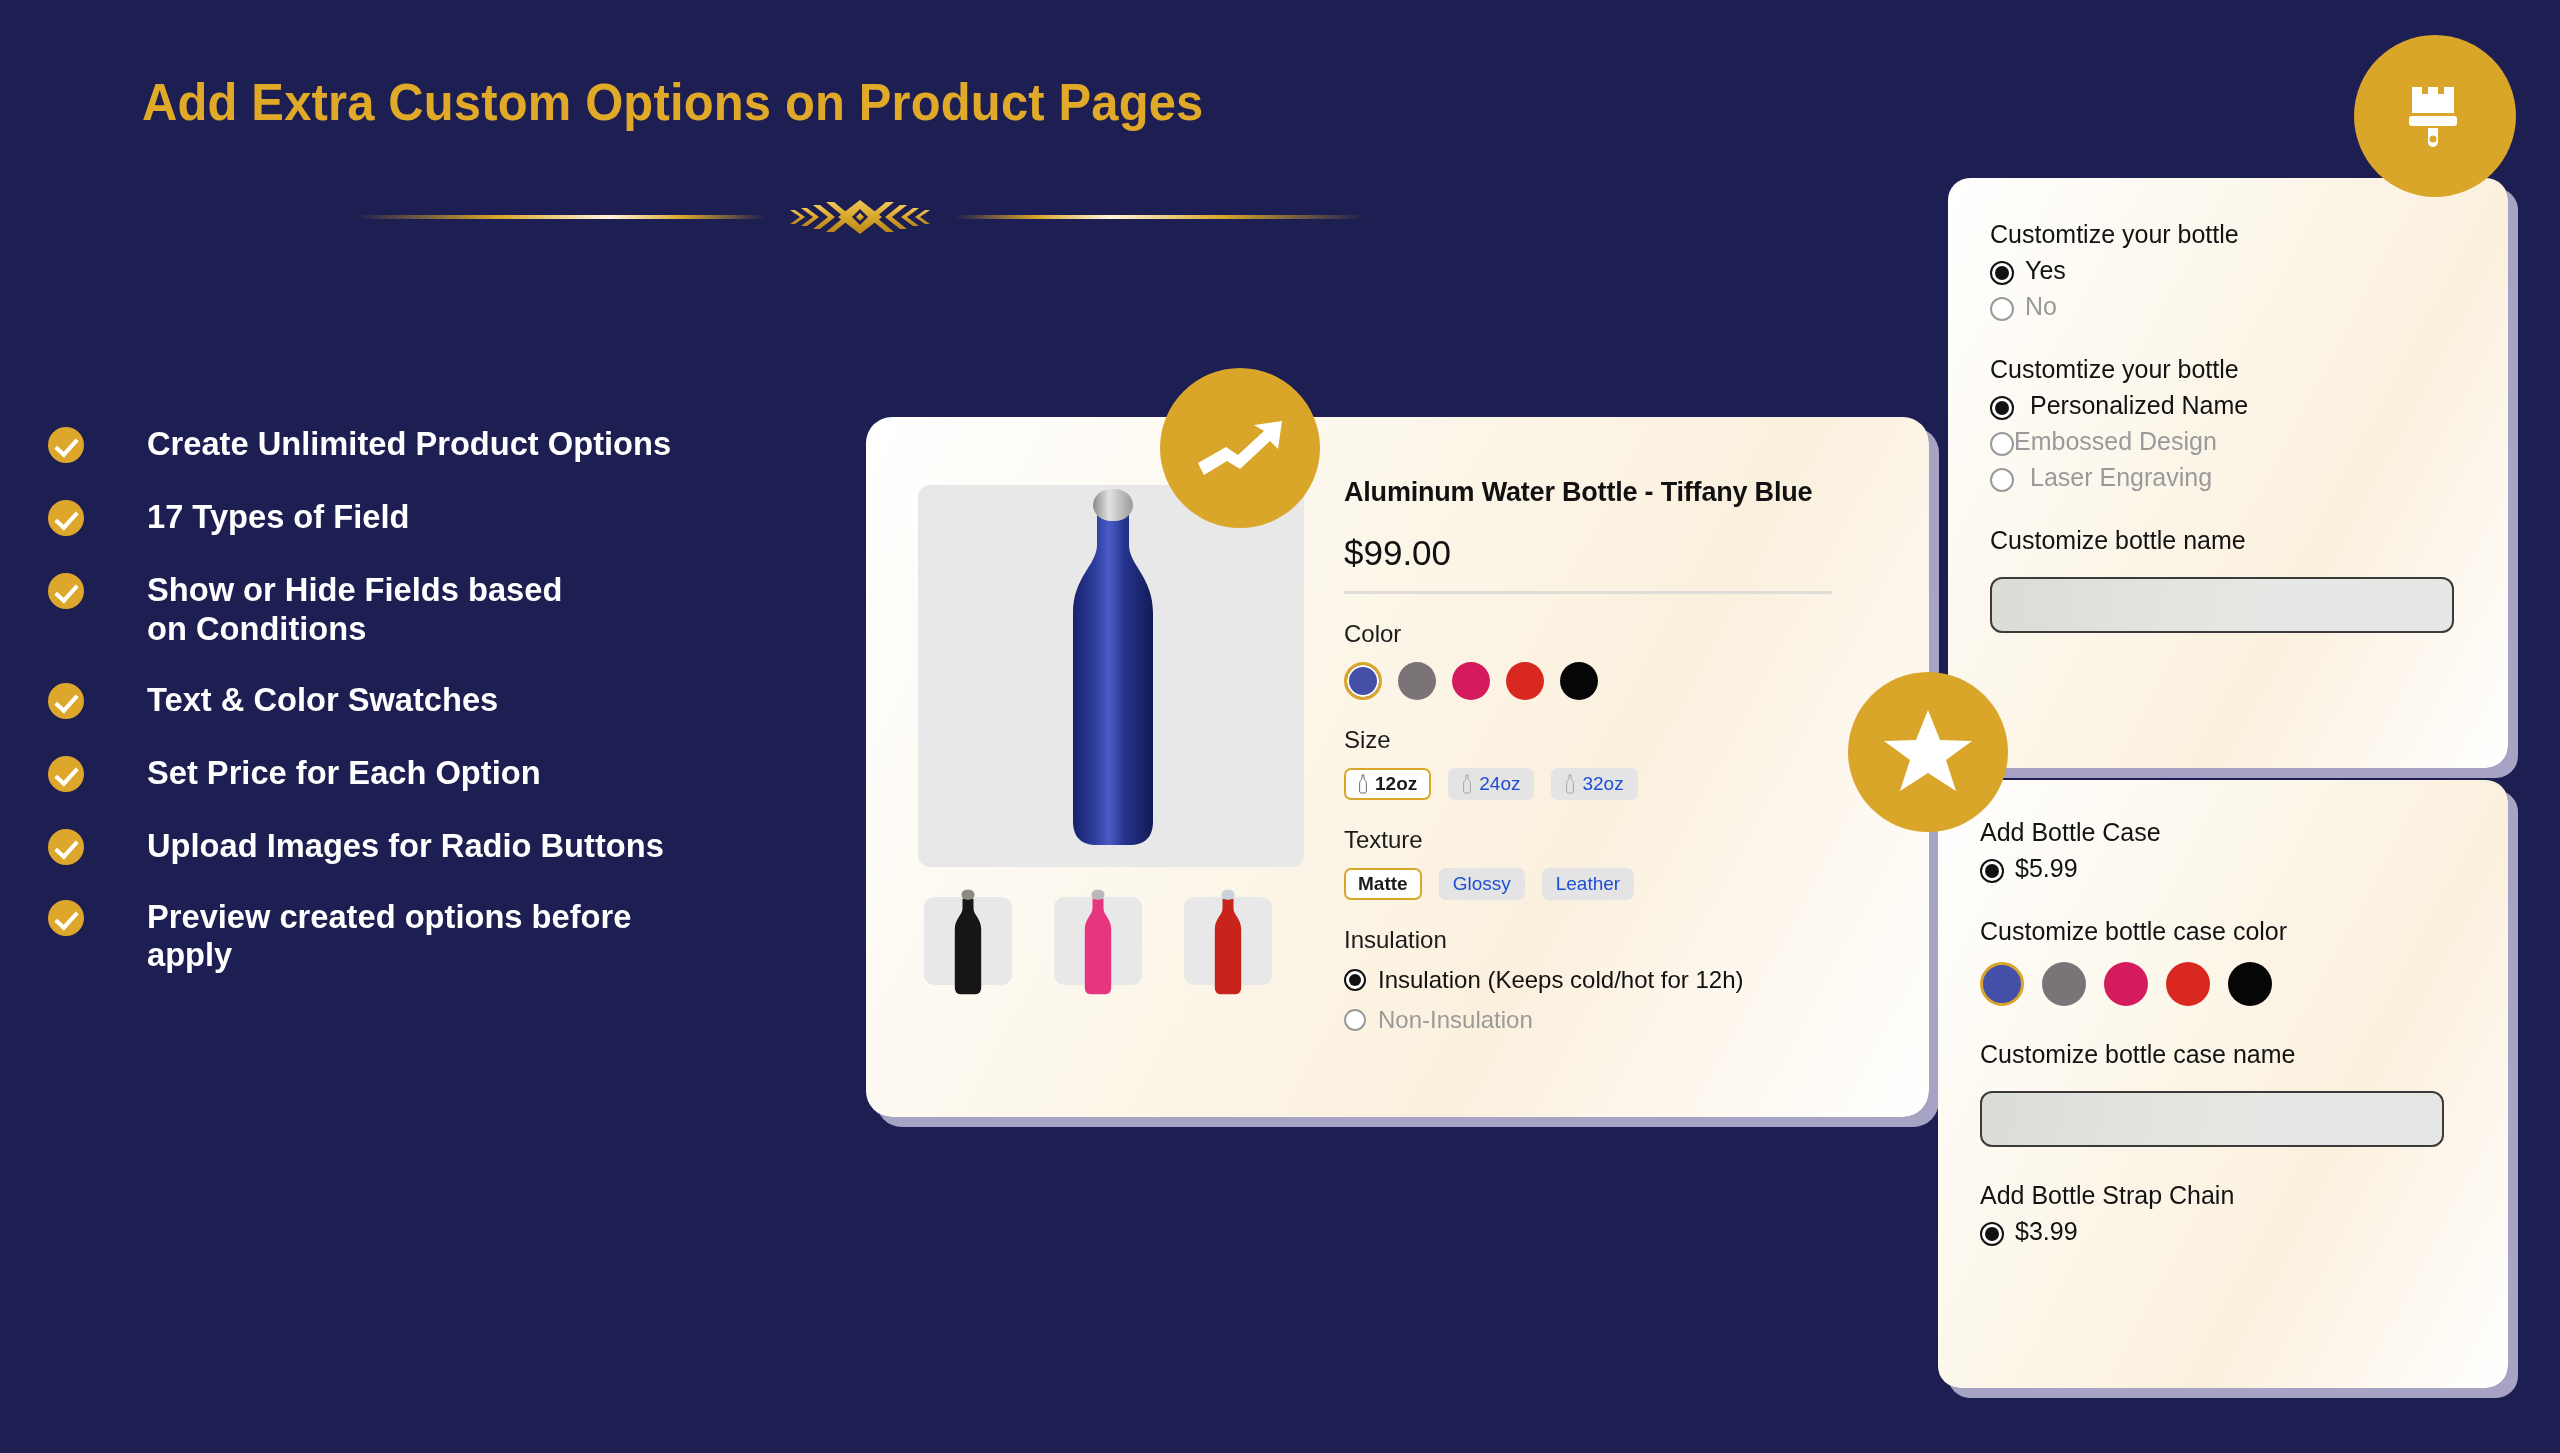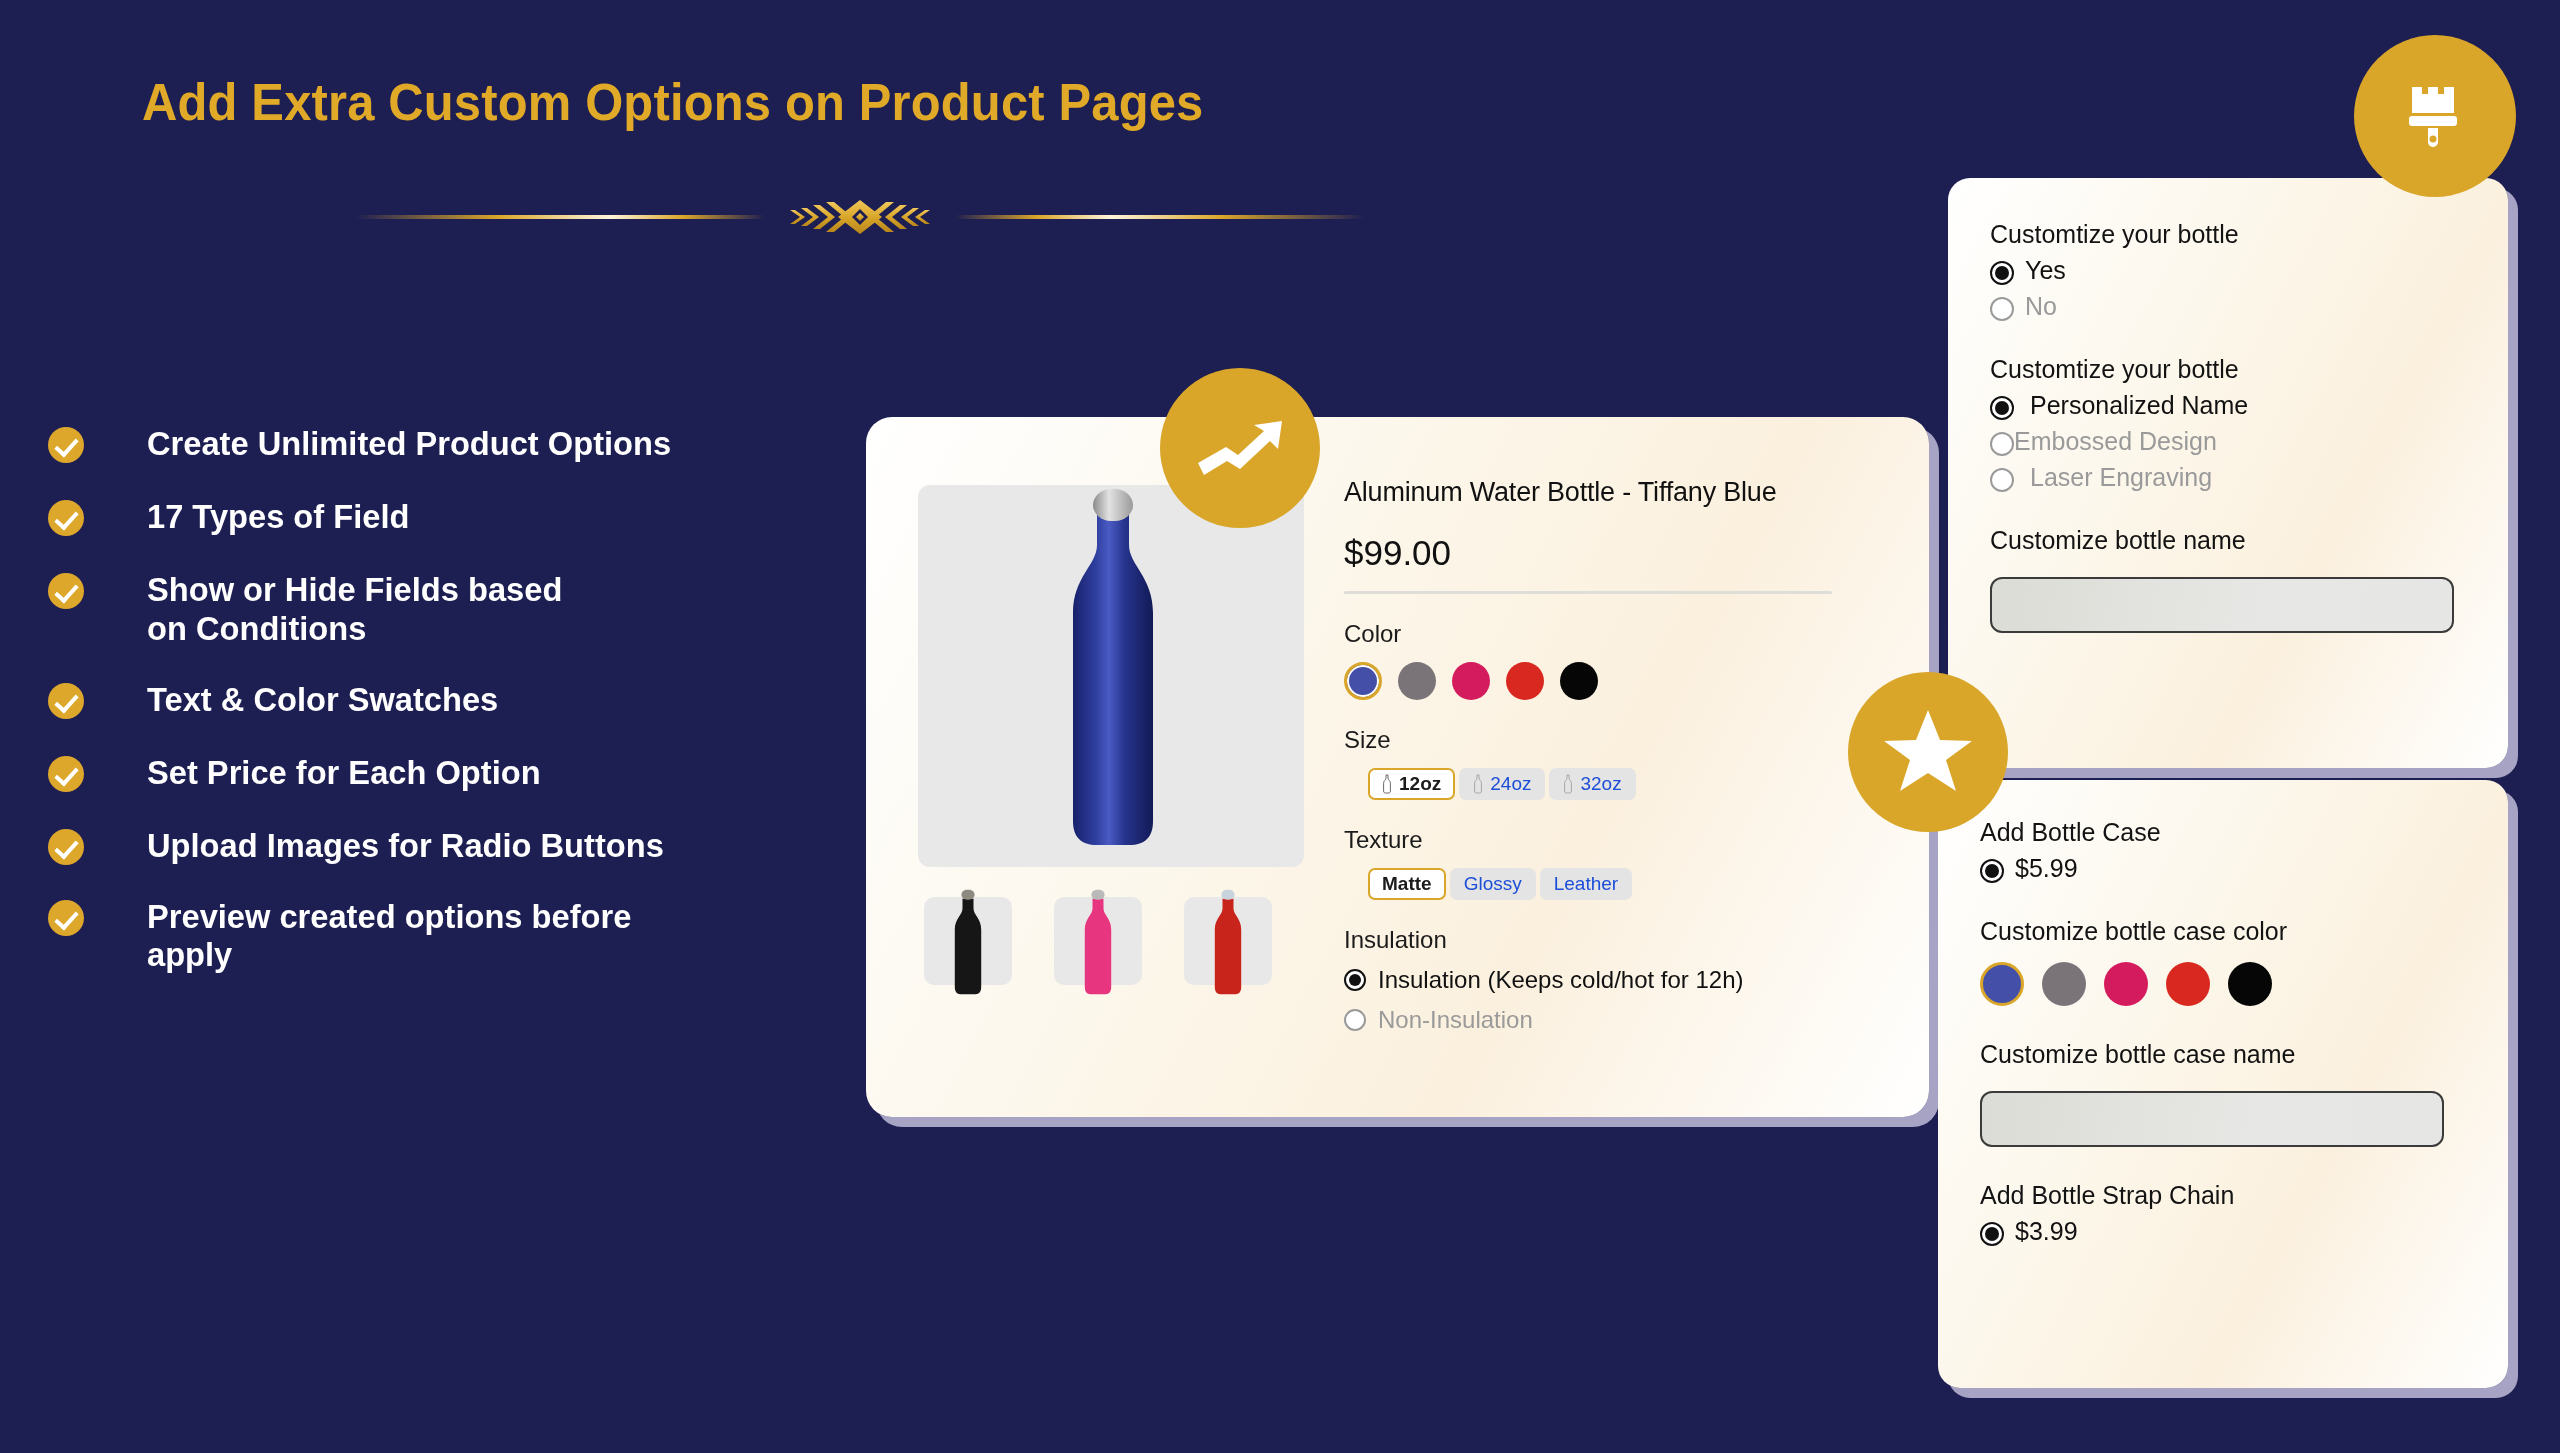--- a/index.html
+++ b/index.html
@@ -116,21 +116,21 @@
   
   .bottle { position: absolute; }
 
   #product-info {
     position: absolute;
     left: 478px; top: 60px;
     right: 30px;
   }
   #product-title {
     font-size: 27px;
-    font-weight: normal;
+    font-weight: bold;
     color: #111;
     letter-spacing: -.2px;
   }
   #product-price {
     font-size: 35px;
     font-weight: normal;
     color: #111;
     margin-top: 25px;
   }
   #price-rule {
@@ -154,23 +154,22 @@
     width: 38px; height: 38px;
     border-radius: 50%;
     border: 3px solid transparent;
   }
   .swatch.sel {
     border-color: #D9A62A;
     box-shadow: 0 0 0 2px #fff inset;
   }
   .chip-row {
     display: flex;
-    gap: 4px;
+    gap: 17px;
     margin-top: 14px;
-    margin-left: 24px;
   }
   .chip {
     display: flex;
     align-items: center;
     gap: 7px;
     height: 32px;
     padding: 0 12px;
     border-radius: 7px;
     background: #E4E4E4;
     color: #1d4ed8;

